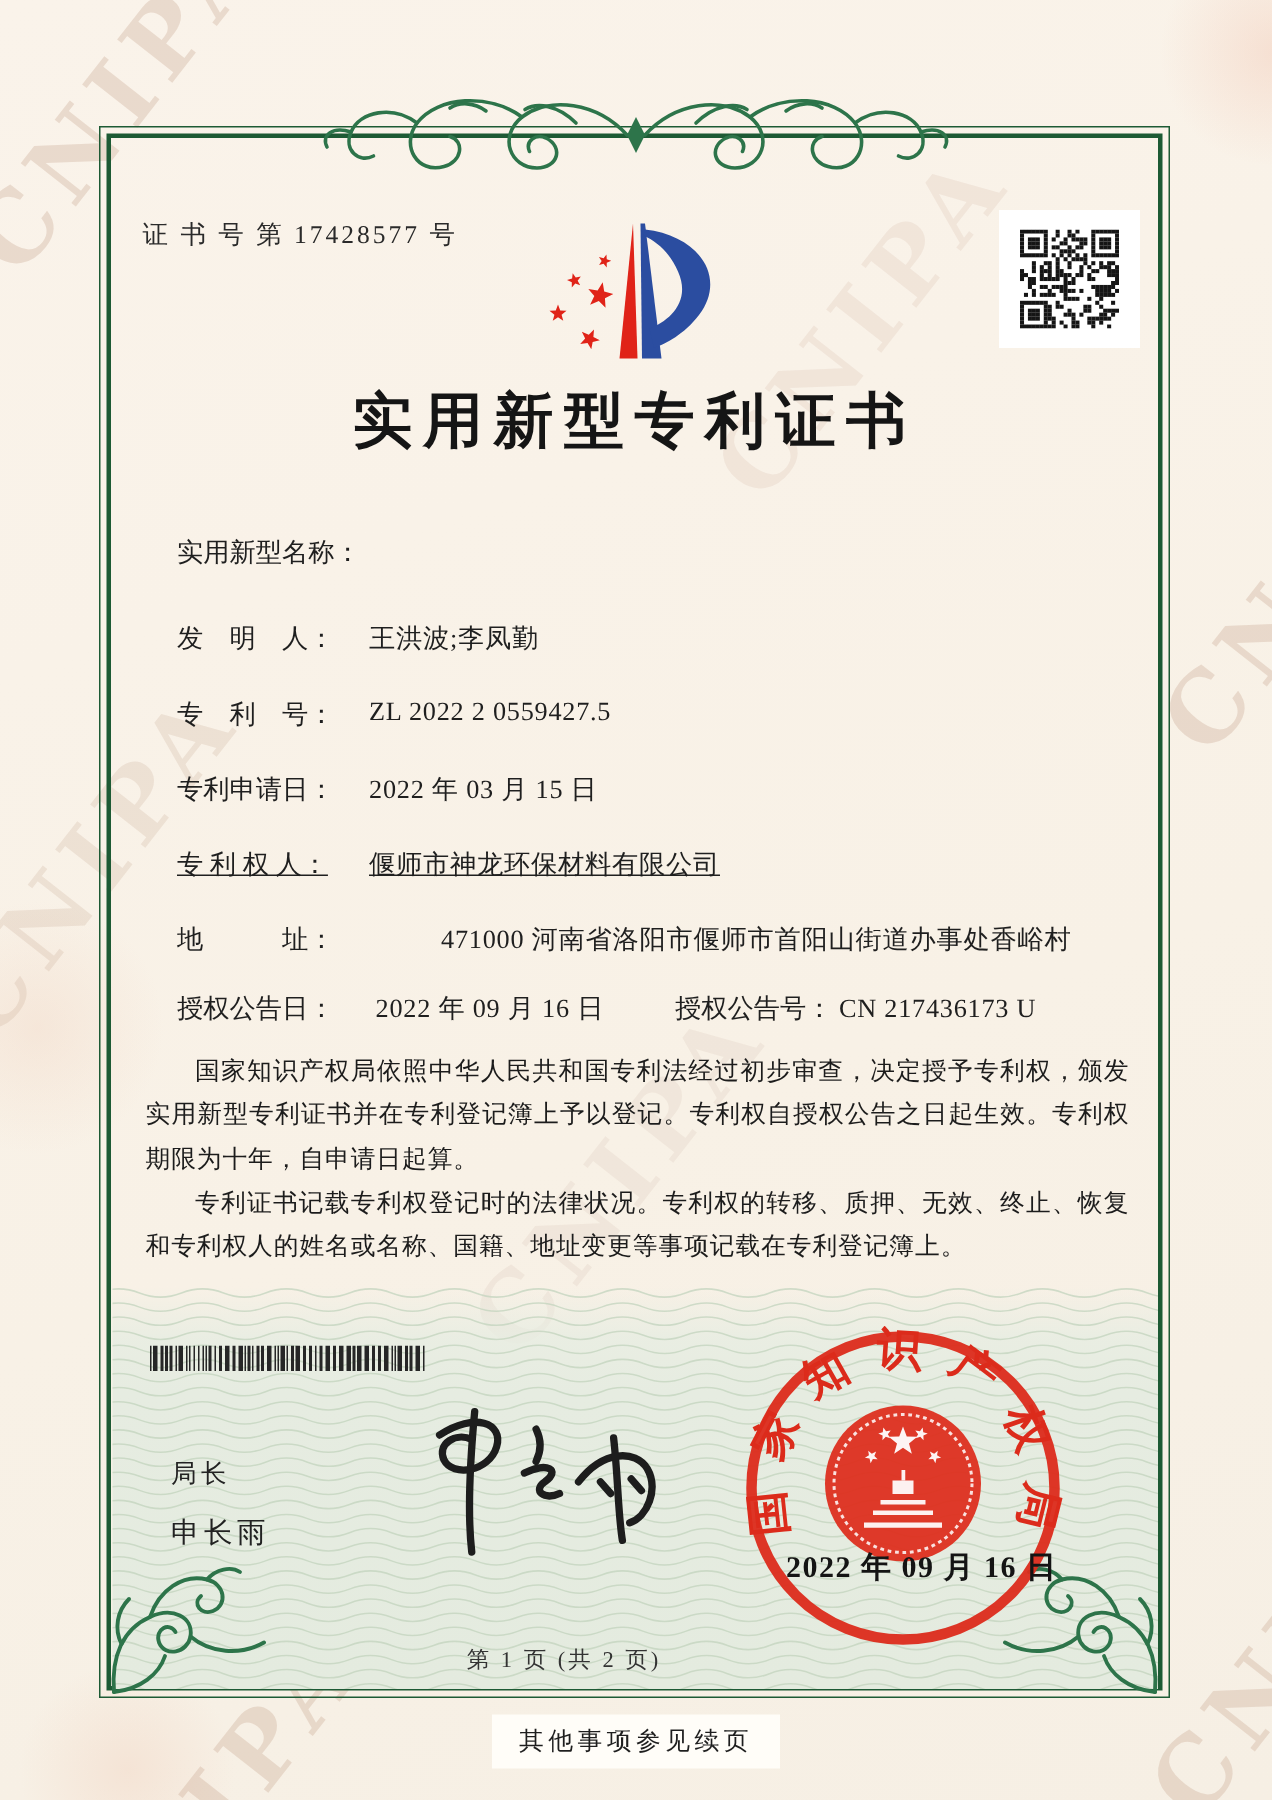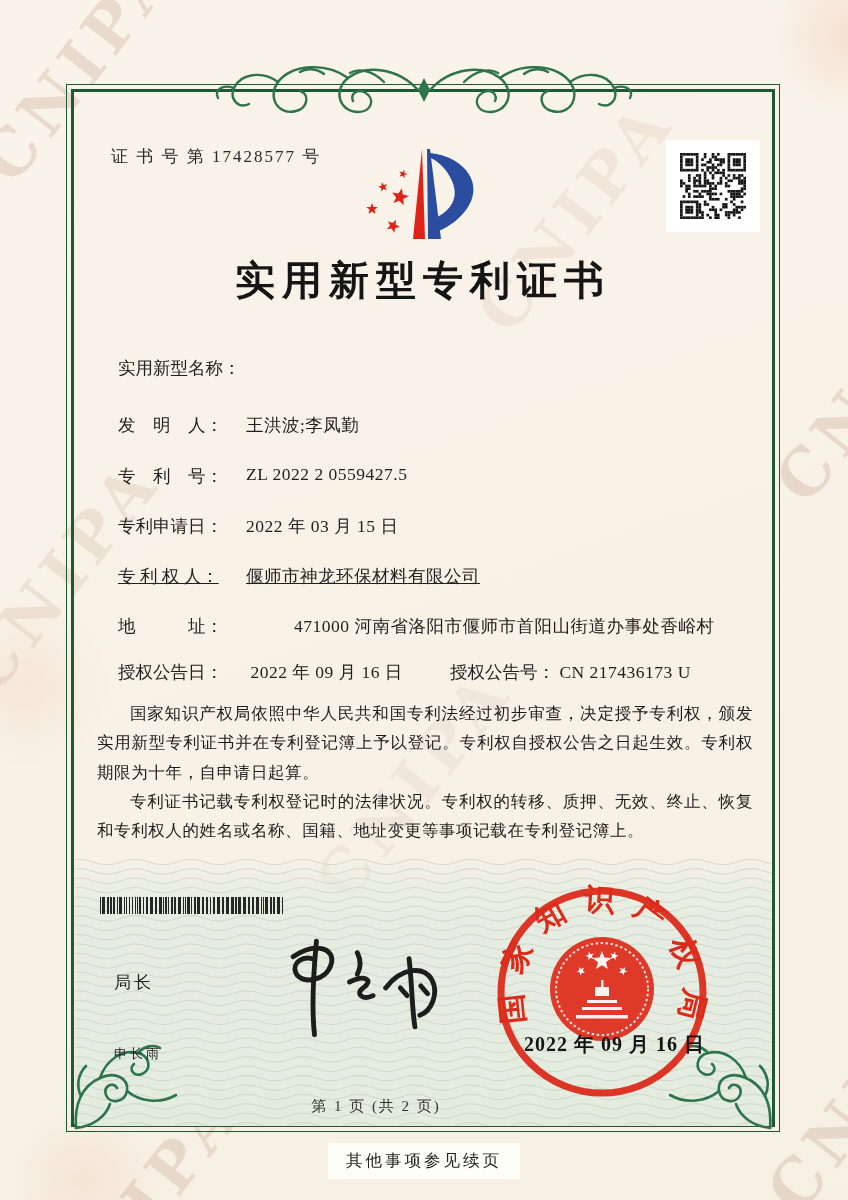--- a/index.html
+++ b/index.html
@@ -17,21 +17,21 @@
   
   .frame-outer { position:absolute; left:66px; top:84px; width:714px; height:1048px;
                  border:1px solid #1d5a34; z-index:2; }
   .frame-inner { position:absolute; left:71px; top:89px; width:704px; height:1038px;
                  border:3px solid #1d5a34; z-index:2; }
 
   .orn { position:absolute; z-index:4; }
 
   
   .cert-no { position:absolute; left:95px; top:145px; font-size:17px; letter-spacing:2px;
-             color:#2a2a2a; z-index:5;margin-left:16px; }
+             color:#2a2a2a; z-index:5; }
   .logo { position:absolute; left:344px; top:127px; width:160px; height:130px; z-index:5; }
   .qr-box { position:absolute; left:666px; top:140px; width:94px; height:92px;
             background:#fff; z-index:5; display:flex; align-items:center; justify-content:center; }
   .title { position:absolute; left:66px; top:253px; width:714px; text-align:center;
            font-size:40px; font-weight:bold; letter-spacing:7px; color:#151515; z-index:5; }
 
   
   .frow { position:absolute; left:118px; width:600px; font-size:17.5px; color:#1f1f1f;
           display:flex; z-index:5; white-space:nowrap; }
   .flabel { display:inline-block; min-width:128px; }
@@ -45,21 +45,21 @@
 
   
   .band { position:absolute; left:75px; top:858px; width:697px; height:268px; z-index:3;
           background:linear-gradient(180deg, rgba(233,238,228,0) 0px, rgba(231,237,226,.85) 34px, #e6ece1 70px, #e4ebdf 100%); }
   .band svg { position:absolute; left:0; top:0; }
 
   .barcode { position:absolute; left:100px; top:897px; width:188px; height:17px; z-index:5; }
   .director-title { position:absolute; left:114px; top:971px; font-family:"Liberation Sans", sans-serif;
                     font-size:17px; color:#222; letter-spacing:3px; z-index:5; }
   .director-name  { position:absolute; left:114px; top:1009px; font-family:"Liberation Sans", sans-serif;
-                    font-size:13px; color:#222; letter-spacing:3px; z-index:5;margin-top:36px; }
+                    font-size:19px; color:#222; letter-spacing:3px; z-index:5; }
   .signature { position:absolute; left:256px; top:926px; width:195px; height:115px; z-index:6; }
 
   .seal { position:absolute; left:494px; top:884px; width:216px; height:216px; z-index:5; }
   .seal-date { position:absolute; left:524px; top:1031px; font-size:20px; font-weight:600;
                letter-spacing:1px; color:#141414; white-space:nowrap; z-index:7; }
 
   .page-num { position:absolute; left:66px; top:1097px; width:620px; text-align:center;
               font-size:15px; letter-spacing:2px; color:#333; z-index:5; }
   .note-wrap { position:absolute; left:0; top:1143px; width:848px; text-align:center; z-index:5; }
   .note-box { display:inline-block; background:#fffdf8; padding:7px 18px; font-size:16.5px;

